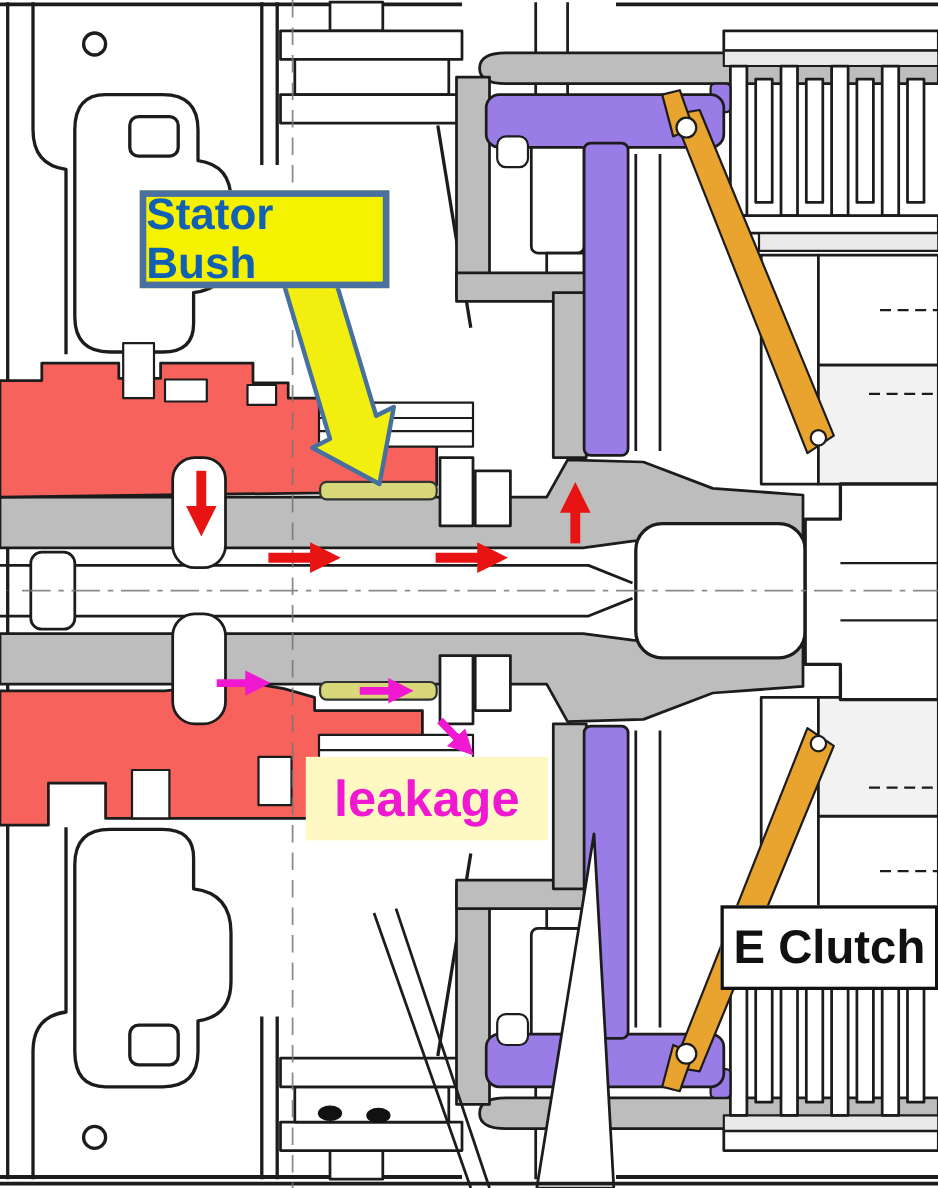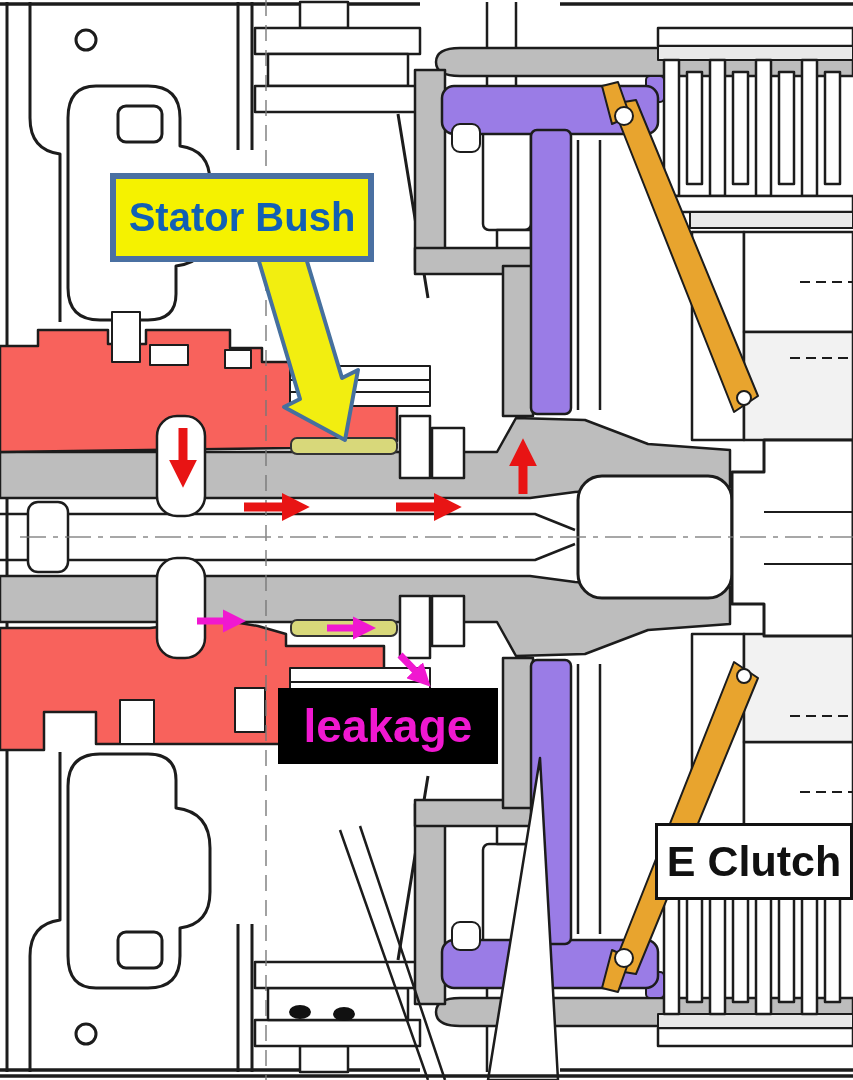--- a/index.html
+++ b/index.html
@@ -6,26 +6,26 @@
   .stage{
     position:relative;width:853px;height:1080px;overflow:hidden;
     background:#fff;font-family:"Liberation Sans",sans-serif;
   }
   .stage svg{position:absolute;left:0;top:0;}
   .callout{
     position:absolute;display:flex;align-items:center;justify-content:center;
     box-sizing:border-box;font-weight:700;letter-spacing:0;
   }
   .stator-box{
-    left:110px;top:173px;width:264px;height:89px;
+    left:127px;top:173px;width:227px;height:89px;
     background:#f5f200;border:6px solid #4a70a2;color:#1160b4;font-size:40px;
   }
   .leak-box{
     left:278px;top:688px;width:220px;height:76px;
-    background:#000000;color:#f018d0;font-size:46px;
+    background:#fef9c3;color:#f018d0;font-size:46px;
   }
   .eclutch-box{
     left:655px;top:823px;width:198px;height:77px;
     background:#ffffff;border:3px solid #111;color:#111;font-size:43px;
   }
 </style>
 </head>
 <body>
 
 <div class="stage">

